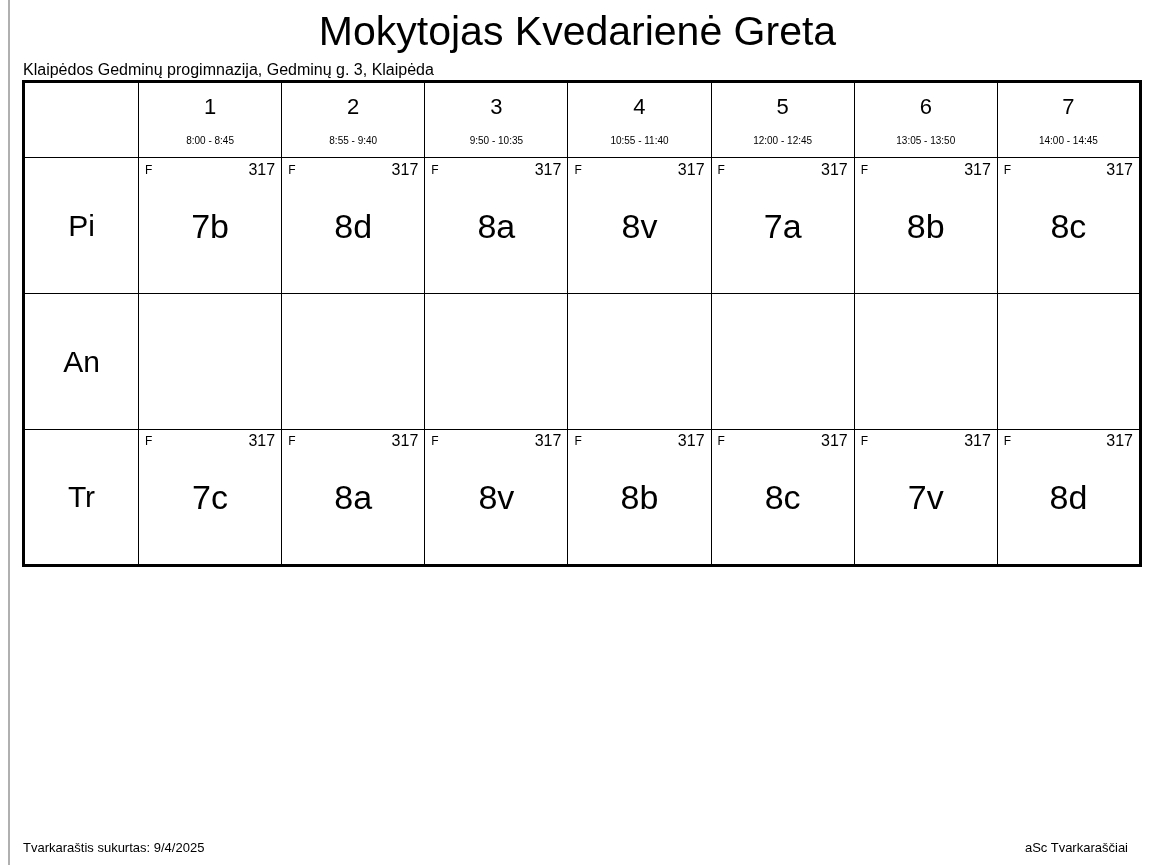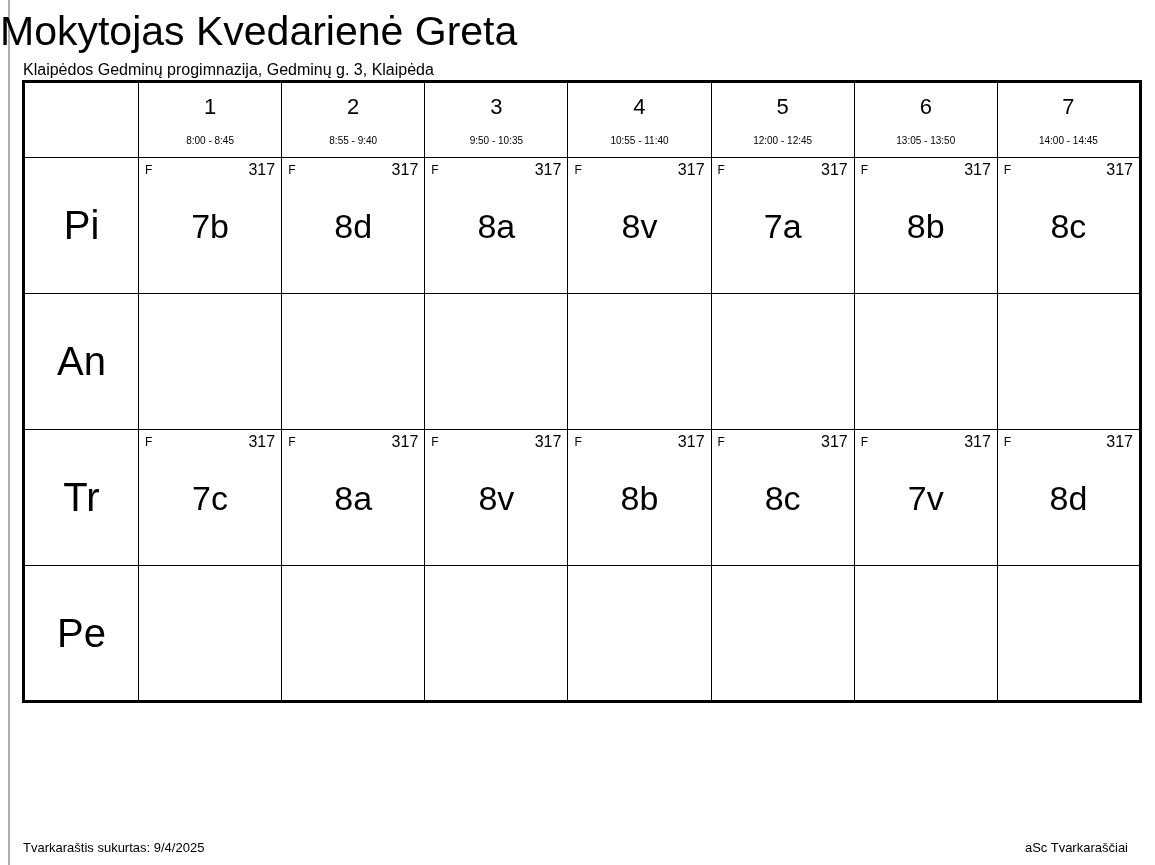--- a/index.html
+++ b/index.html
@@ -11,21 +11,21 @@
     color: #000;
     overflow: hidden;
   }
   .page-edge {
     position: absolute; left: 8px; top: 0;
     width: 2px; height: 865px;
     background: #b0b0b0;
   }
   .title {
     position: absolute; top: 5px; left: 0;
-    width: 1155px; 
+    width: 1155px; text-align: center;
     font-size: 41px; line-height: 52px;
     white-space: nowrap;
   }
   .subtitle {
     position: absolute; left: 23px; top: 63px;
     font-size: 16px; line-height: 14px;
   }
   table.tt {
     position: absolute; left: 22px; top: 80px;
     width: 1120px;
@@ -38,21 +38,21 @@
   tr.hrow { height: 76px; }
   tr.drow { height: 136px; }
   .pwrap {
     height: 74px;
     display: flex; flex-direction: column;
     align-items: center; justify-content: center;
   }
   .pnum { font-size: 22px; line-height: 26px; }
   .ptime { font-size: 10px; line-height: 12px; margin-top: 15px; }
   td.daycell {
-    font-size: 40px;
+    font-size: 30px;
     text-align: center; vertical-align: middle;
   }
   .cellwrap {
     position: relative; height: 134px;
     display: flex; align-items: center; justify-content: center;
   }
   .subj {
     position: absolute; top: 4px; left: 6px;
     font-size: 12px; line-height: 14px;
   }
@@ -248,27 +248,17 @@
       <td>
         <div class="cellwrap">
           <span class="subj">F</span>
           <span class="room">317</span>
           <span class="group">8d</span>
         </div>
       </td>
     </tr>
 
 
-    <tr class="drow">
-      <td class="daycell">Pe</td>
-      <td></td>
-      <td></td>
-      <td></td>
-      <td></td>
-      <td></td>
-      <td></td>
-      <td></td>
-    </tr>
   </tbody>
 </table>
 
 <div class="footer-left">Tvarkaraštis sukurtas: 9/4/2025</div>
 <div class="footer-right">aSc Tvarkaraščiai</div>
 
 </body></html>

